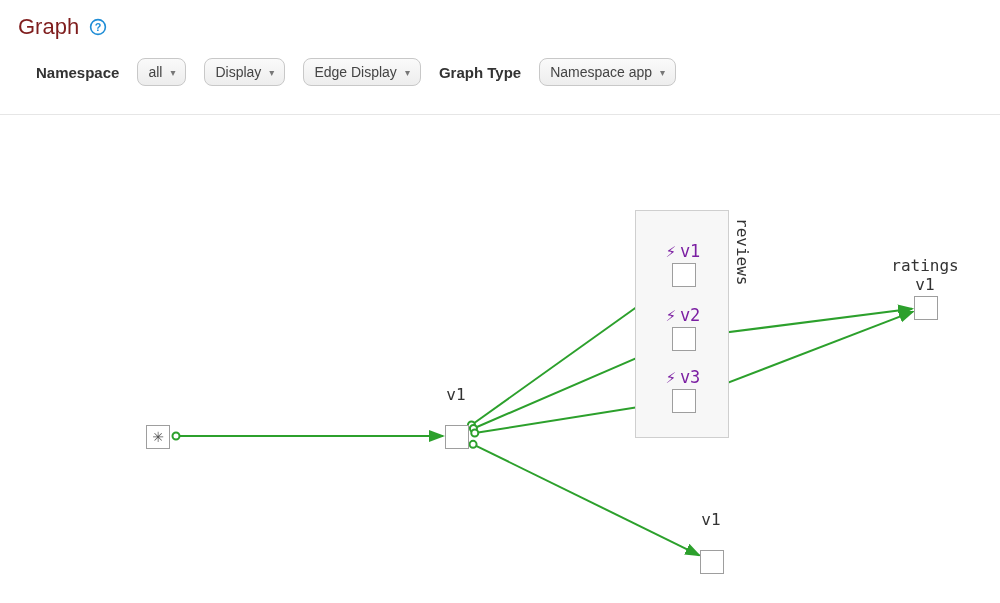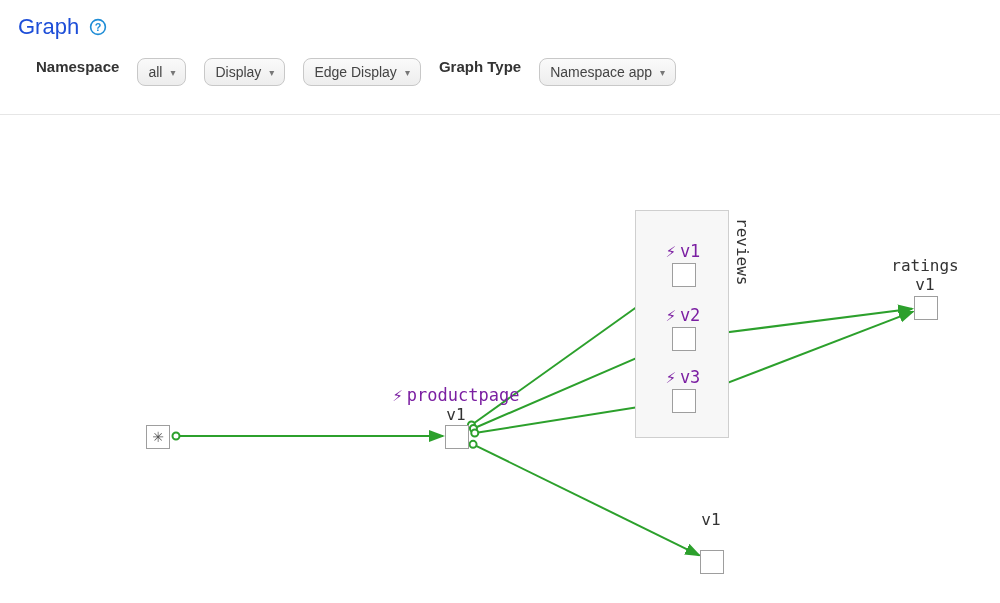--- a/index.html
+++ b/index.html
@@ -1,20 +1,20 @@
 <!DOCTYPE html>
 <html><head>
 <meta charset="utf-8">
 <style>
   html,body{margin:0;padding:0;font-family:"Helvetica Neue",Arial,sans-serif;color:#333;background:#fff}
   .page{width:1000px;height:603px;position:relative;overflow:hidden}
   .hdr{padding:14px 18px 10px}
-  .title{font-size:22px;font-weight:400;color:#1d4ed8;display:flex;align-items:center;gap:10px}
+  .title{font-size:22px;font-weight:400;color:#7f1d1d;display:flex;align-items:center;gap:10px}
   .qicon{width:18px;height:18px;display:inline-flex;align-items:center;justify-content:center}
-  .toolbar{margin-top:18px;display:flex;gap:18px;padding-left:18px}
+  .toolbar{margin-top:18px;display:flex;align-items:center;gap:18px;padding-left:18px}
   .lbl{font-weight:700;font-size:15px;color:#333}
   .dd{background:linear-gradient(#fafafa,#ededed);border:1px solid #c8c8c8;border-radius:8px;
       padding:5px 10px;font-size:14px;color:#444;display:flex;align-items:center;gap:8px;cursor:pointer}
   .dd .chev{font-size:10px;color:#777}
   hr.sep{border:none;border-top:1px solid #e6e6e6;margin:18px 0 0}
   .canvas{position:absolute;left:0;right:0;top:120px;bottom:0}
   .group{position:absolute;background:#f7f7f7;border:1px solid #cfcfcf}
   .glabel{position:absolute;font-family:monospace;font-size:16px;color:#333;writing-mode:vertical-rl}
   .node{position:absolute;width:22px;height:22px;background:#fff;border:1px solid #9e9e9e}
   .nl{position:absolute;text-align:center;font-family:monospace;line-height:1.2}
@@ -82,21 +82,20 @@
         <line x1="700.7354546781331" y1="273.1843087393951" x2="912.8652152202247" y2="191.6633677046244" stroke="#2ca02c" stroke-width="2" marker-end="url(#arrow)"></line>
         <circle cx="700.7354546781331" cy="273.1843087393951" r="3.5" fill="#fff" stroke="#2ca02c" stroke-width="2"></circle>
       </svg>
       <div class="group" style="left: 635px; top: 90px; width: 92px; height: 226px;"></div>
       <div class="glabel" style="left: 733px; top: 98px;">reviews</div>
       <div class="node" style="left: 146px; top: 305px;"><svg width="22" height="22" viewBox="0 0 22 22">
           <text x="11" y="16" text-anchor="middle" font-size="14" fill="#555">✳</text>
         </svg></div>
       <div class="node" style="left: 445px; top: 305px;"></div>
       <div class="nl" style="width: 210px; left: 351px; top: 265px;">
-        <div class="svc"><span class="bolt">⚡</span><span>productpage</span></div>
         <div class="line2">v1</div>
       </div>
       <div class="node" style="left: 672px; top: 143px;"></div>
       <div class="nl" style="width: 60px; left: 653px; top: 121px;">
         <div class="svc"><span class="bolt">⚡</span><span>v1</span></div>
       </div>
       <div class="node" style="left: 672px; top: 207px;"></div>
       <div class="nl" style="width: 60px; left: 653px; top: 185px; text-align: center;">
         <div class="svc"><span class="bolt">⚡</span><span>v2</span></div>
       </div>

